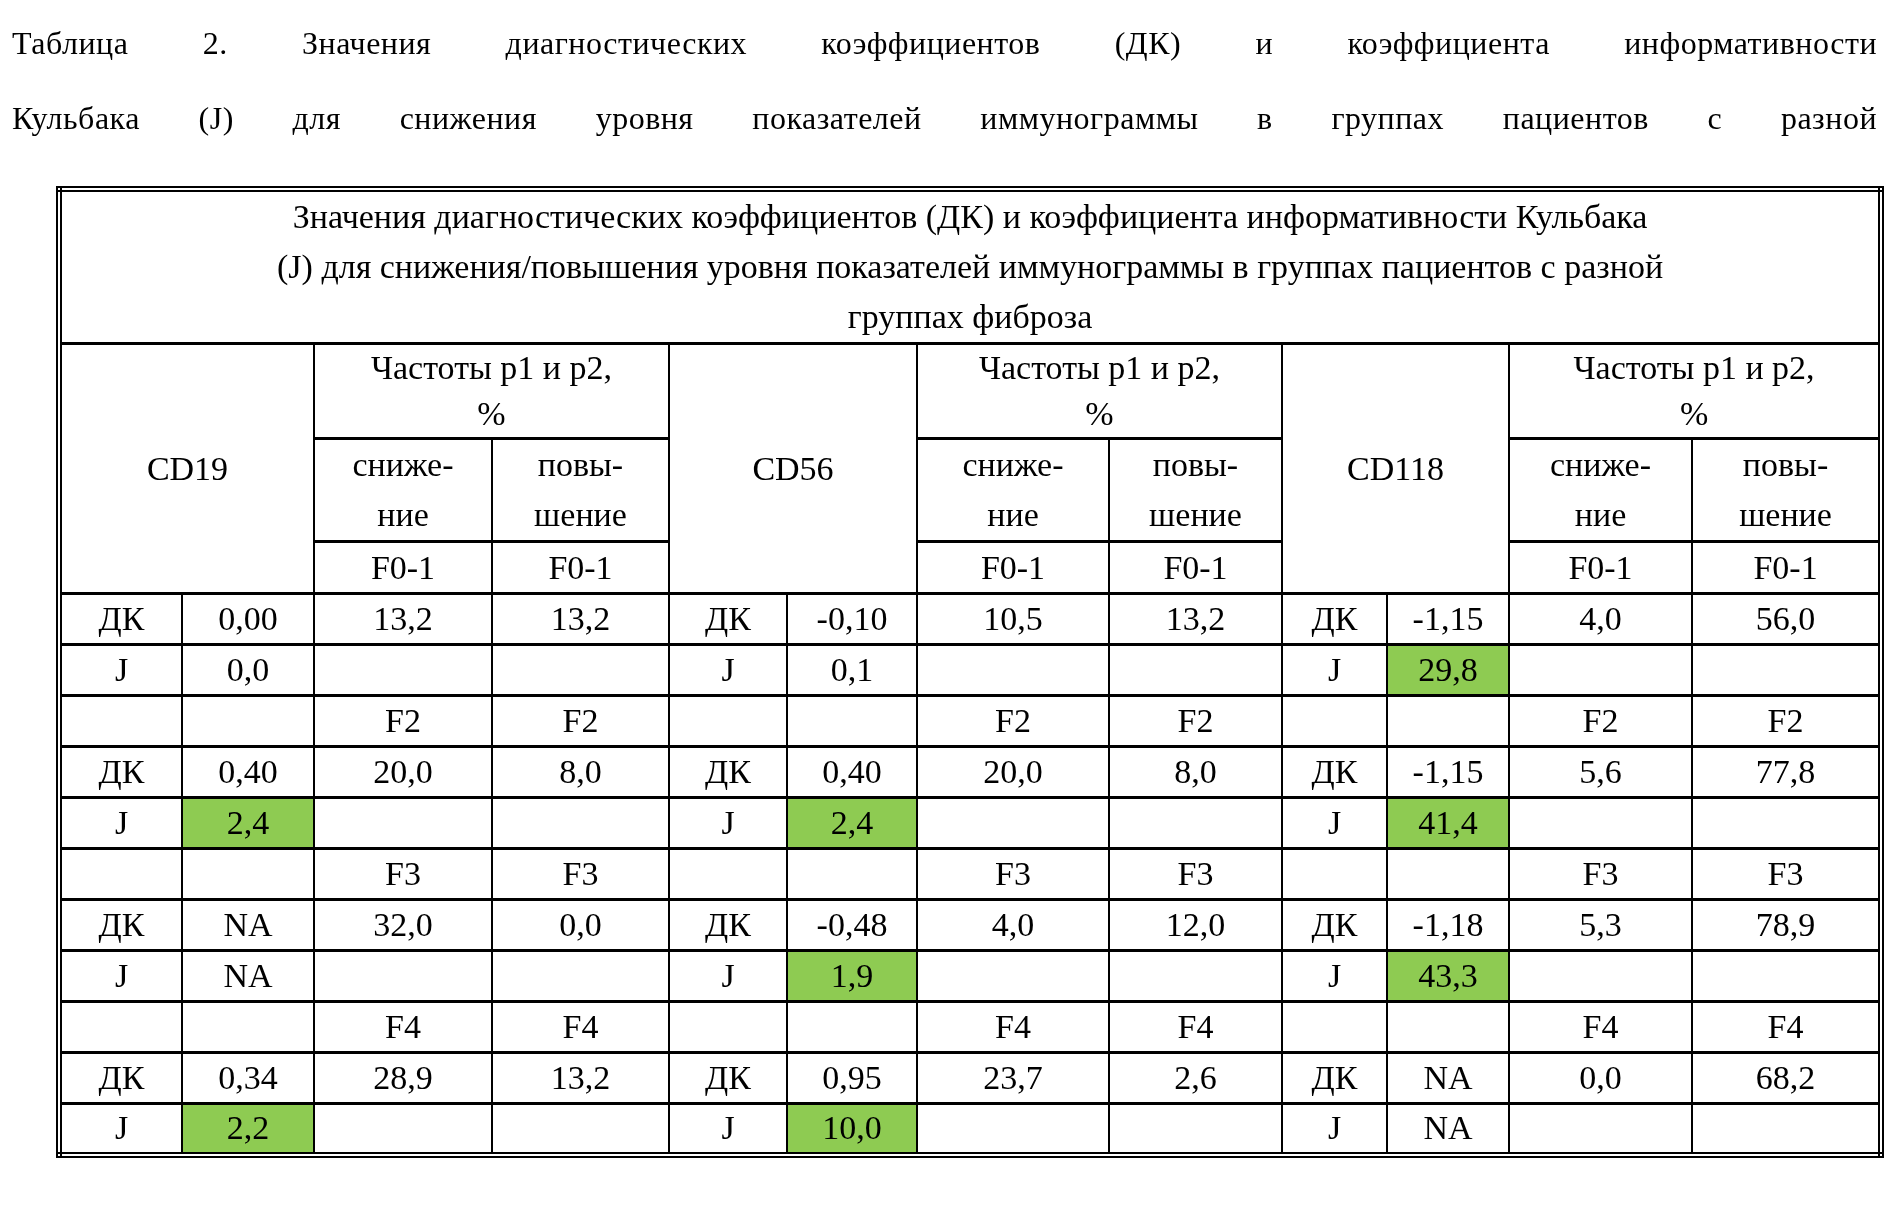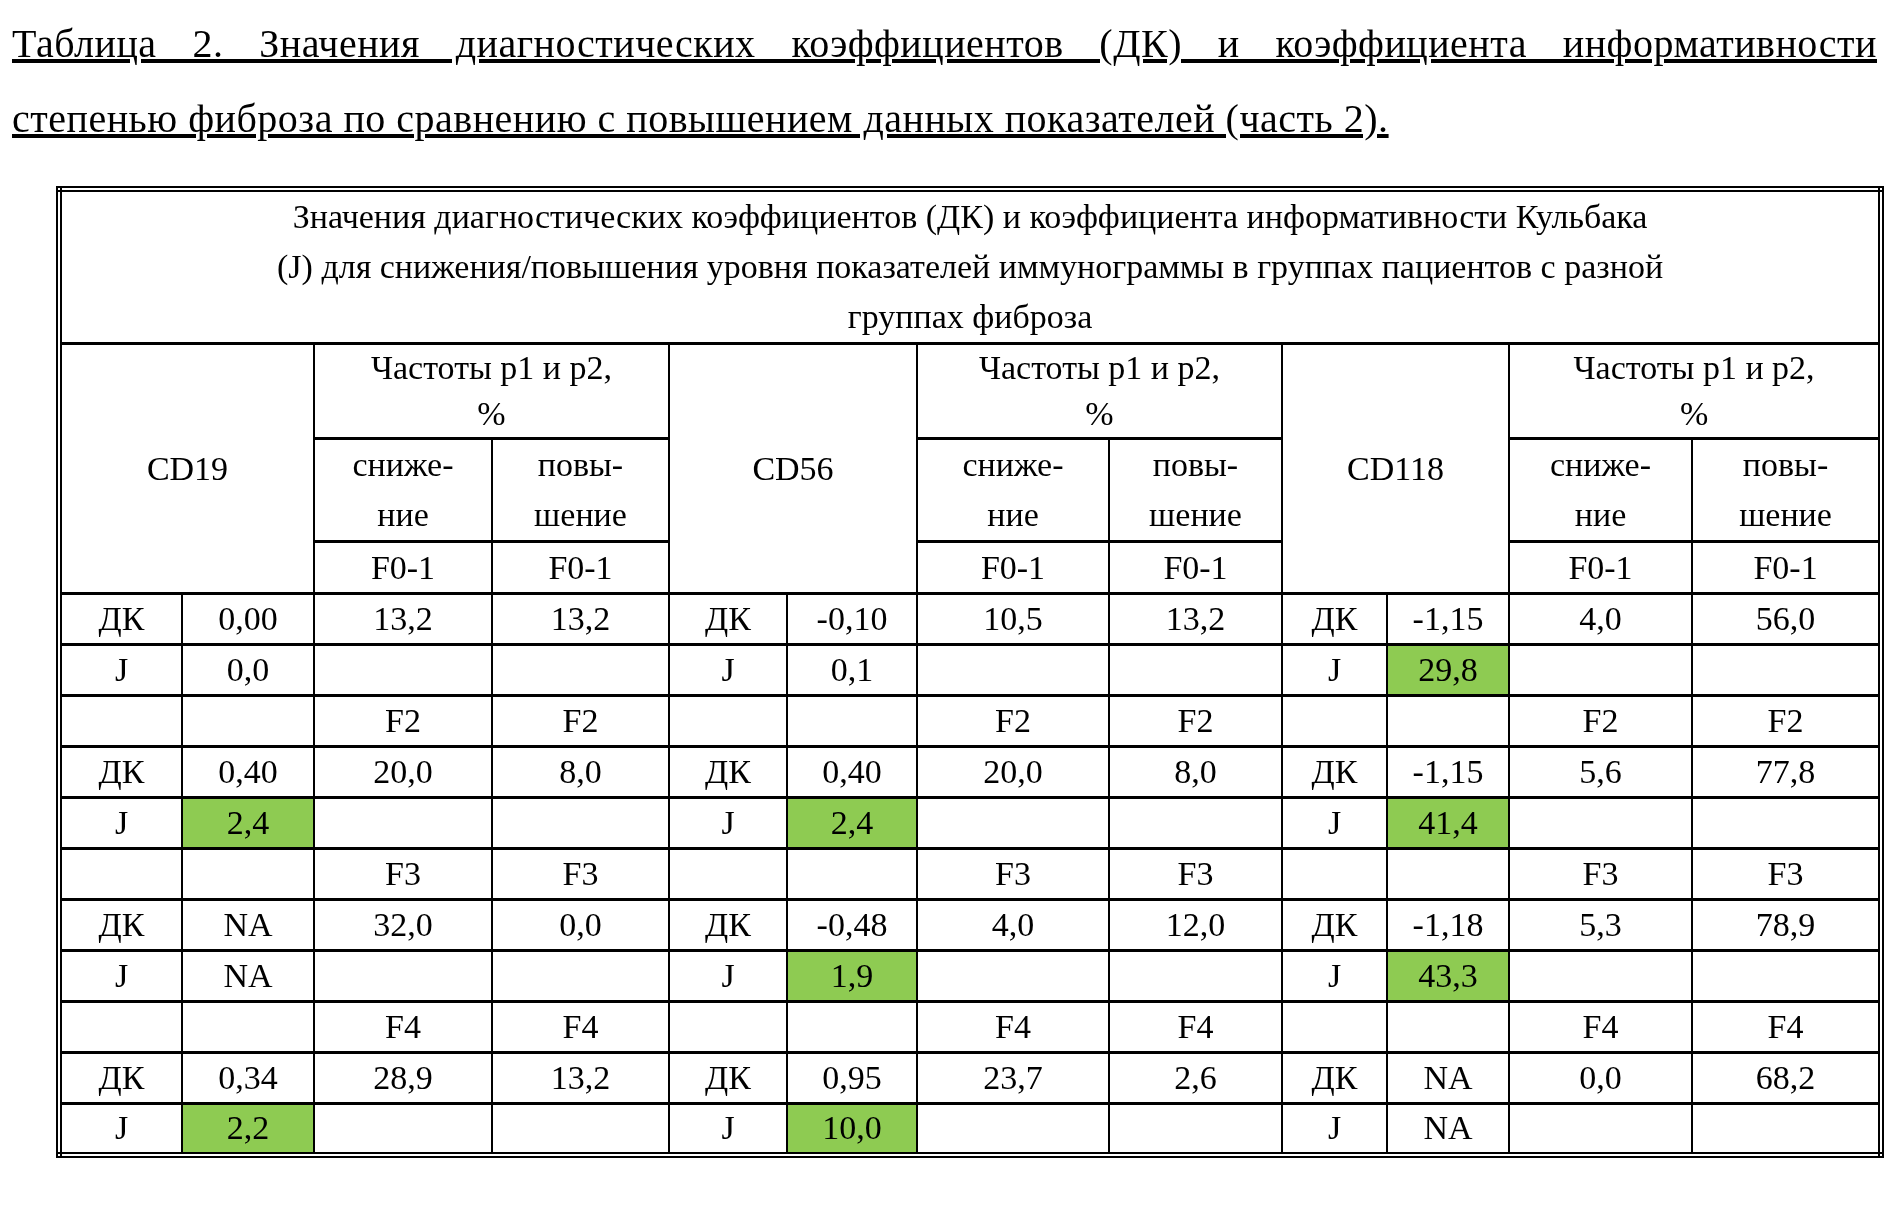--- a/index.html
+++ b/index.html
@@ -5,24 +5,23 @@
   :root { --hl-color: #8ecb52; --border-color:#000; }
   html,body{margin:0;padding:0;background:#fff;}
   body{
     width:1889px; height:1228px; overflow:hidden;
     font-family:"Liberation Serif", serif;
     color:#000;
   }
   
   .caption{
     margin:6px 12px 0 12px;
-    font-size:40px;
+    font-size:32px;
     line-height:75px;
     letter-spacing:0.5px;
-    text-decoration:underline;
   }
   .caption .jline{ text-align:justify; text-align-last:justify; }
   .caption .lline{ text-align:left; }
 
   
   table.immtab{
     border-collapse:collapse;
     table-layout:fixed;
     width:1822px;
     margin:30px 0 0 56px;
@@ -47,21 +46,21 @@
   td.subcol-cell{ line-height:50px; }
   tr.h3{ height:52px; }
   tbody tr{ height:51px;margin-top:9px; }
   td.hl{ background:var(--hl-color); }
 </style>
 </head>
 <body>
 
 <div class="caption">
   <div class="jline">Таблица 2. Значения диагностических коэффициентов (ДК) и коэффициента информативности</div>
-  <div class="lline">степенью фиброза по сравнению с повышением данных показателей (часть 2).</div>
+  <div class="jline">Кульбака (J) для снижения уровня показателей иммунограммы в группах пациентов с разной</div>
 </div>
 
 <table class="immtab">
   <colgroup>
     <col style="width:123px">
       <col style="width:132px">
       <col style="width:178px">
       <col style="width:177px">
     <col style="width:118px">
       <col style="width:130px">

